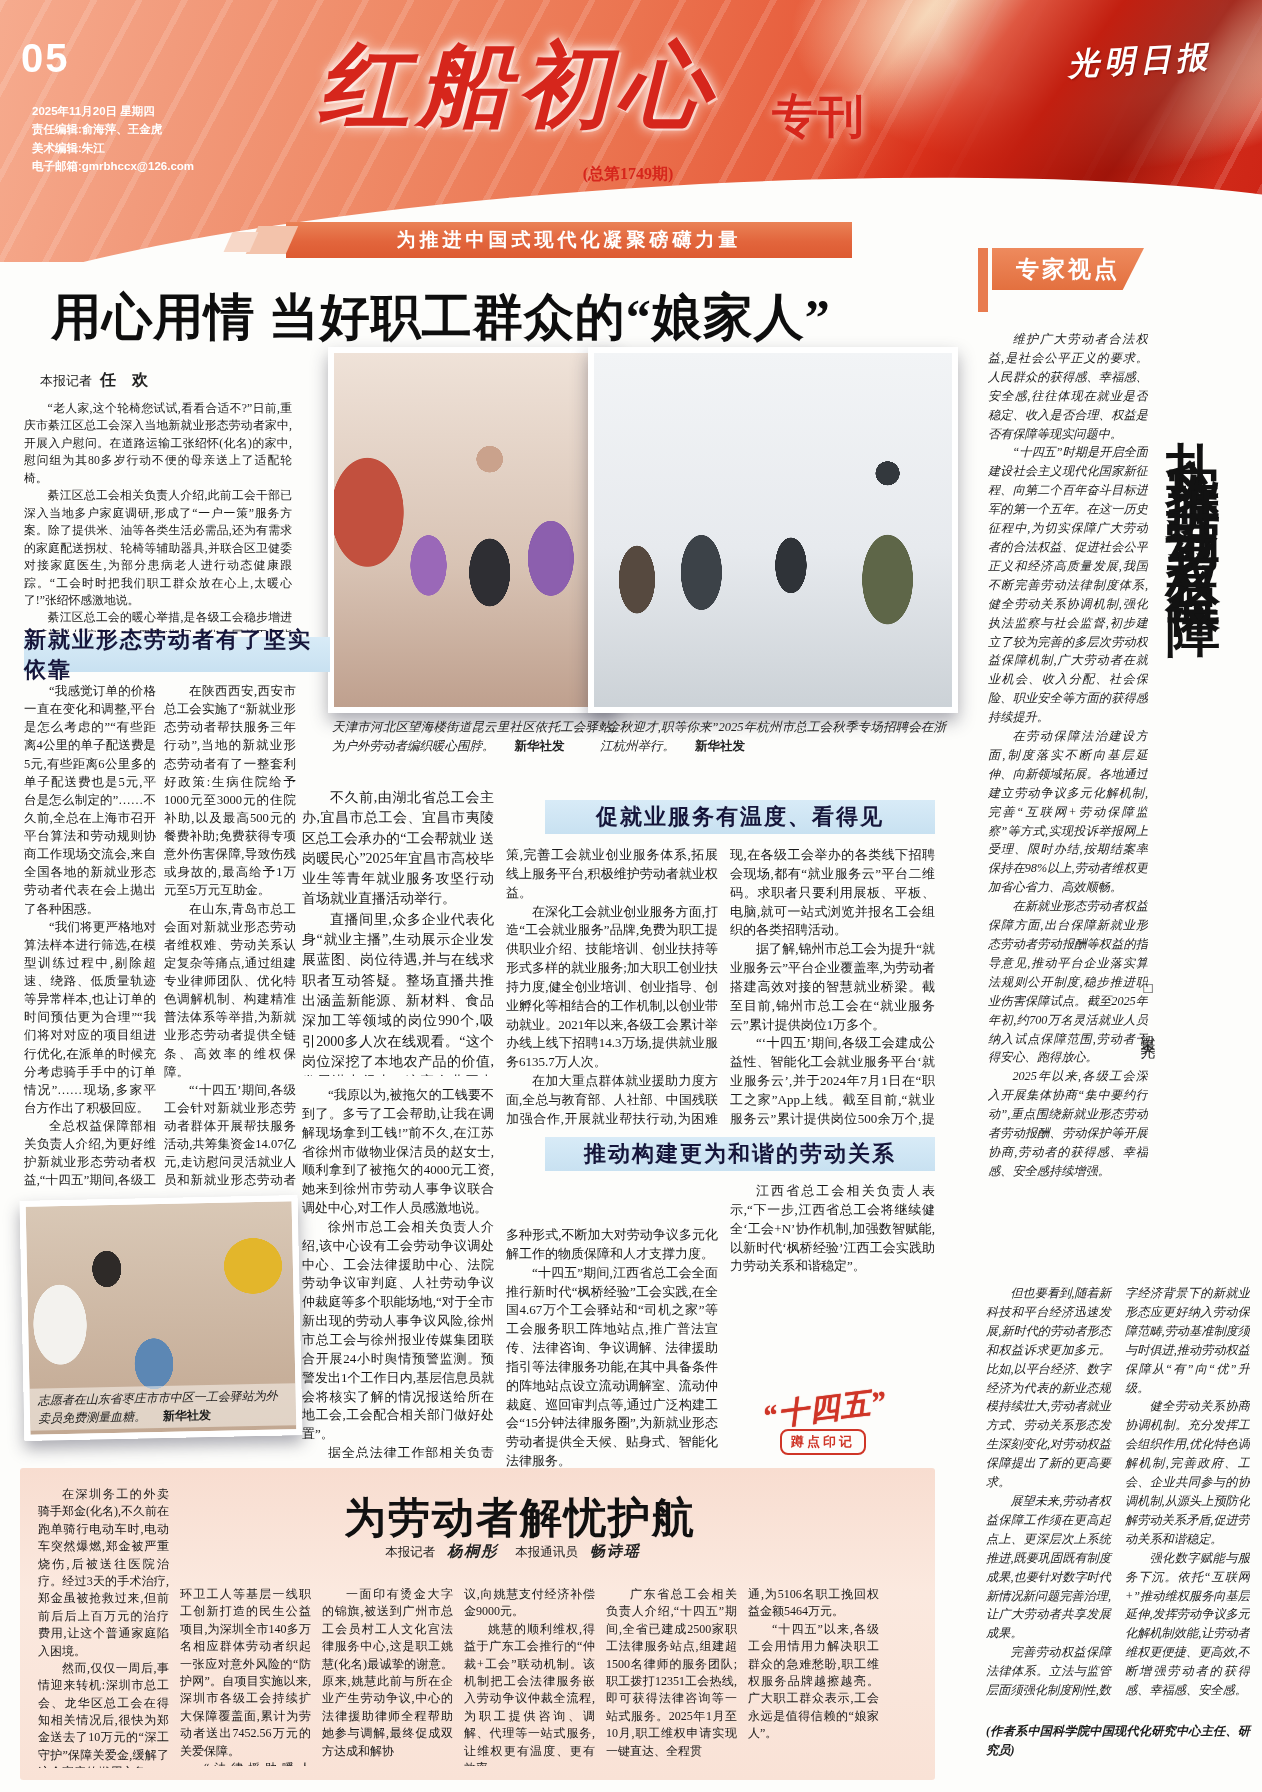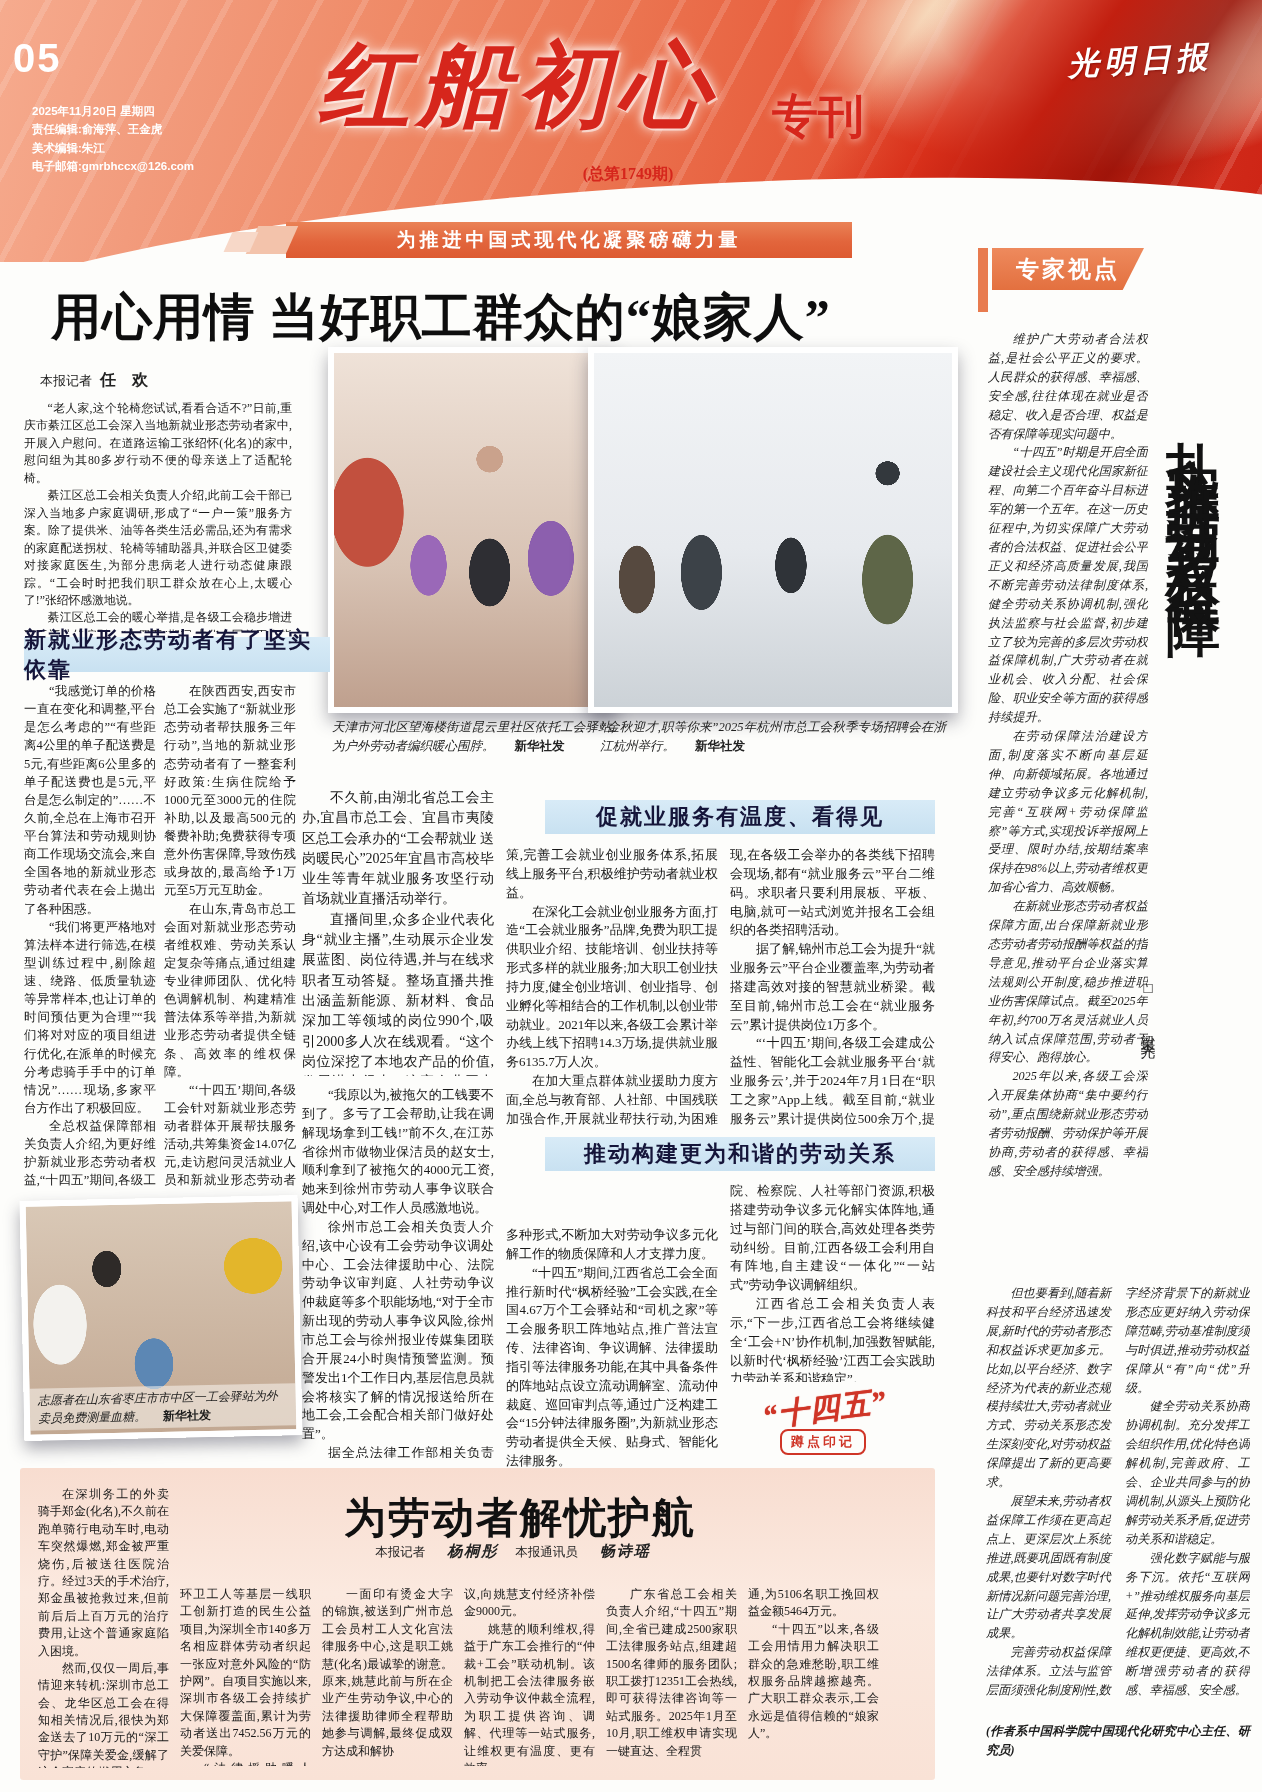--- a/index.html
+++ b/index.html
@@ -13,21 +13,21 @@
     background:
       radial-gradient(420px 200px at 86% 12%, rgba(250,240,210,.95) 0 35%, rgba(250,240,210,0) 70%),
       linear-gradient(104deg,#f6ab8e 0%,#f29b7c 14%,#ef8a67 30%,#eb7450 48%,#e65737 66%,#da3722 82%,#cd2415 100%);}
   .mh-streak{position:absolute;left:0;top:0;width:100%;height:100%;
       background:repeating-linear-gradient(118deg,rgba(255,255,255,.14) 0 6px,rgba(255,255,255,0) 6px 40px);}
   .mh-ribbon{position:absolute;right:-40px;top:-30px;width:560px;height:300px;
       background:linear-gradient(120deg,rgba(255,255,255,0) 28%,rgba(214,40,20,.75) 40%,#c21f10 52%,rgba(150,15,6,.85) 66%,rgba(255,255,255,0) 80%);
       transform:rotate(6deg);}
   .mh-curve{position:absolute;left:-90px;top:186px;width:1520px;height:230px;background:#fdfdfb;
       border-radius:50%;transform:rotate(-3.4deg);}
-  .page-num{position:absolute;left:13px;top:36px;color:#fff;font-size:40px;font-weight:bold;
+  .page-num{position:absolute;left:21px;top:36px;color:#fff;font-size:40px;font-weight:bold;
       font-family:"Liberation Sans",sans-serif;letter-spacing:2px;}
   .mh-info{position:absolute;left:32px;top:86px;color:#fff;font-size:11.5px;font-weight:bold;
       line-height:1.6;font-family:"Liberation Sans",sans-serif;margin-top:16px;}
   .mh-title{position:absolute;left:318px;top:40px;font-size:92px;font-weight:bold;font-style:italic;
       color:#d6261c;letter-spacing:8px;line-height:1;
       text-shadow:0 0 14px rgba(255,255,255,.95),2px 2px 0 rgba(255,255,255,.55),-2px -2px 6px rgba(255,255,255,.6);}
   .mh-suffix{position:absolute;left:772px;top:86px;font-size:46px;font-weight:bold;color:#d6261c;
       text-shadow:0 0 10px rgba(255,255,255,.9);}
   .mh-issue{position:absolute;left:548px;top:164px;width:160px;text-align:center;font-size:16px;
       color:#d6261c;font-weight:bold;}
@@ -106,21 +106,21 @@
       transform:rotate(-7deg);letter-spacing:1px;text-shadow:0 0 1px #cf3527;}
   .stamp-box{display:inline-block;border:2px solid #cf3527;color:#cf3527;border-radius:8px;
       padding:2px 9px;font-size:13px;font-weight:bold;letter-spacing:3px;margin-left:18px;margin-top:2px;}
 
   
   .pinksec{left:20px;top:1468px;width:915px;height:312px;
       background:linear-gradient(180deg,#f8ddd0 0%,#fbe9df 40%,#f9e2d6 100%);border-radius:3px;}
   .pk-title{position:absolute;left:290px;top:22px;width:420px;text-align:center;
       font-size:42px;font-weight:bold;color:#111;letter-spacing:2px;}
   .pk-byline{position:absolute;left:290px;top:74px;width:420px;text-align:center;font-size:12.5px;color:#222;}
-  .pk-byline b{font-size:15px;font-style:italic;letter-spacing:2px;margin:0 14px 0 22px;}
+  .pk-byline b{font-size:15px;font-style:italic;letter-spacing:2px;margin:0 14px 0 12px;}
   .pkcol{position:absolute;font-size:12px;}
 </style>
 </head>
 <body>
 
 <div class="page">
 
   <div class="masthead">
     <div class="mh-streak"></div>
     <div class="mh-ribbon"></div>
@@ -205,21 +205,20 @@
     </div>
   <div class="abs secband" style="left:545px;top:1137px;width:390px;height:34px;">
     <span>推动构建更为和谐的劳动关系</span>
   </div>
   <div class="abs clip bodytxt" style="left:506px;top:1226px;width:212px;height:276px;font-size:13px;">
       <p class="flush">多种形式,不断加大对劳动争议多元化解工作的物质保障和人才支撑力度。</p>
       <p>“十四五”期间,江西省总工会全面推行新时代“枫桥经验”工会实践,在全国4.67万个工会驿站和“司机之家”等工会服务职工阵地站点,推广普法宣传、法律咨询、争议调解、法律援助指引等法律服务功能,在其中具备条件的阵地站点设立流动调解室、流动仲裁庭、巡回审判点等,通过广泛构建工会“15分钟法律服务圈”,为新就业形态劳动者提供全天候、贴身式、智能化法律服务。</p>
       <p>同时,江西省总工会联合法院、检察院、人社部门协同推进“一函两书”工作保障劳动者权益机制;联合人社、法院、工商联、企联等部门合力推进新就业形态劳动纠纷一站式调解工作机制。依托地方综治中心、矛调中心等,推动基层工会整合法</p>
     </div>
   <div class="abs clip bodytxt" style="left:730px;top:1182px;width:205px;height:200px;font-size:13px;">
-      <p class="flush">院、检察院、人社等部门资源,积极搭建劳动争议多元化解实体阵地,通过与部门间的联合,高效处理各类劳动纠纷。目前,江西各级工会利用自有阵地,自主建设“一体化”“一站式”劳动争议调解组织。</p>
       <p>江西省总工会相关负责人表示,“下一步,江西省总工会将继续健全‘工会+N’协作机制,加强数智赋能,以新时代‘枫桥经验’江西工会实践助力劳动关系和谐稳定”。</p>
     </div>
 
   <div class="abs" style="left:762px;top:1386px;width:170px;height:80px;">
     <div class="stamp-script">“十四五”</div>
     <div class="stamp-box">蹲点印记</div>
   </div>
 
   <div class="abs exp-bar"></div>
   <div class="abs exp-tag">

